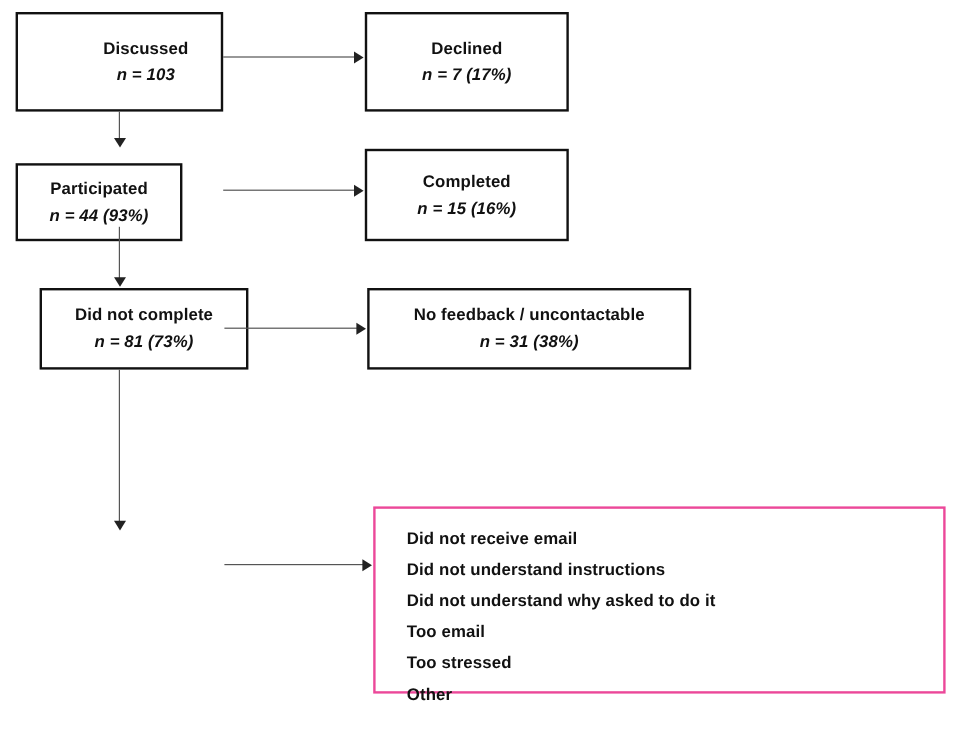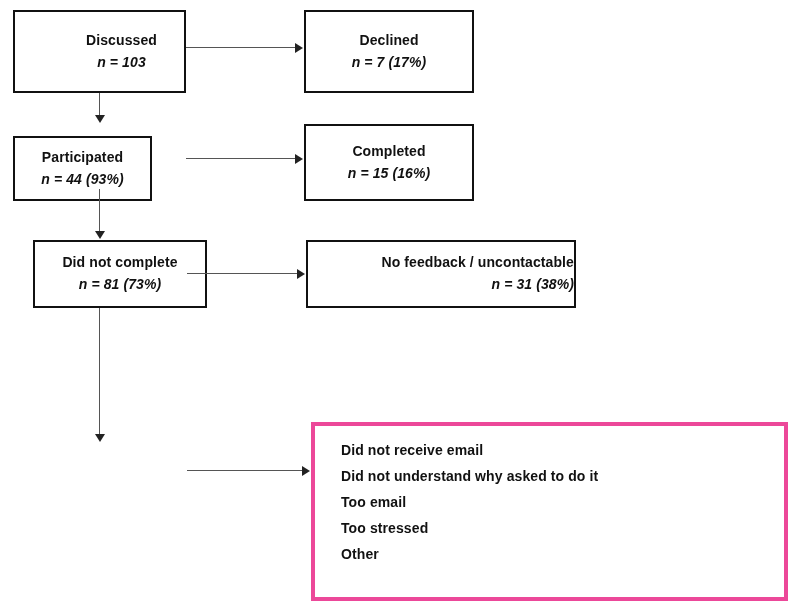--- a/index.html
+++ b/index.html
@@ -43,32 +43,32 @@
     white-space: nowrap;
     font-style: italic;
   }
 
   
   #node-discussed        { left: 13px;  top: 10px;  width: 173px; height: 83px; padding-left: 44px; }
   #node-declined         { left: 304px; top: 10px;  width: 170px; height: 83px; justify-content: center; }
   #node-participated     { left: 13px;  top: 136px; width: 139px; height: 65px; justify-content: center; }
   #node-completed        { left: 304px; top: 124px; width: 170px; height: 77px; }
   #node-didnotcomplete   { left: 13px;  top: 240px; width: 174px; height: 68px; margin-left: 20px; }
-  #node-nofeedback       { left: 306px; top: 240px; width: 270px; height: 68px; align-items: flex-end; }
+  #node-nofeedback       { left: 306px; top: 240px; width: 270px; height: 68px; }
   #node-feedback         { left: 13px;  top: 443px; width: 174px; height: 68px; }
 
   
   #reasons-box {
     position: absolute;
     left: 311px;
     top: 422px;
     width: 477px;
-    height: 179px;
+    height: 156px;
     box-sizing: border-box;
-    border: 4px solid #ec4899;
+    border: 2px solid #ec4899;
     background: #ffffff;
     padding: 16px 0 0 0;
   }
   .reason-row {
     display: flex;
     align-items: baseline;
     height: 26px;
     padding-left: 26px;
     font-size: 14px;
     font-weight: 700;
@@ -161,20 +161,24 @@
     <div class="count">n = 31 (38%)</div>
   </div>
 
 
   <div id="reasons-box">
     <div class="reason-row">
       <span class="reason-label">Did not receive email</span>
 
     </div>
     <div class="reason-row">
+      <span class="reason-label">Did not understand instructions</span>
+
+    </div>
+    <div class="reason-row">
       <span class="reason-label">Did not understand why asked to do it</span>
 
     </div>
     <div class="reason-row">
       <span class="reason-label">Too email</span>
 
     </div>
     <div class="reason-row">
       <span class="reason-label">Too stressed</span>
 

